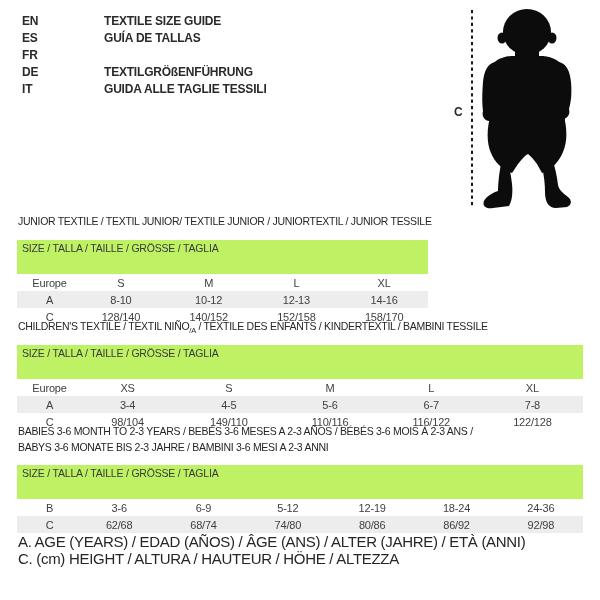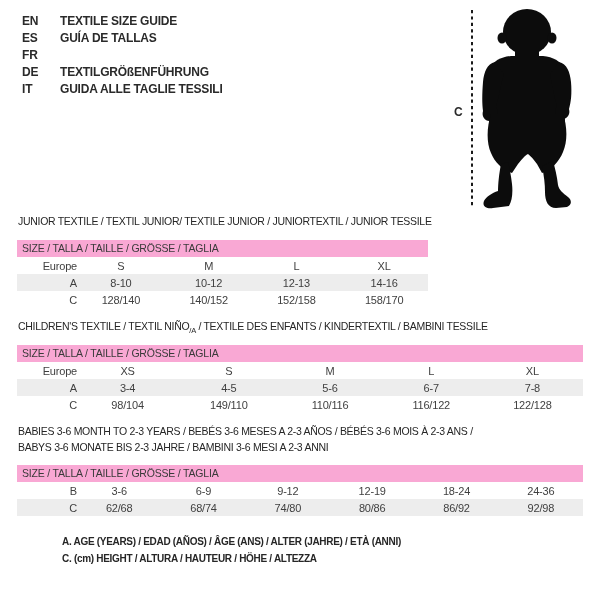--- a/index.html
+++ b/index.html
@@ -9,21 +9,21 @@
     width:600px; height:600px;
     background:#ffffff;
     font-family:"Liberation Sans", sans-serif;
     color:#3f3f3f;
     overflow:hidden;
   }
   .abs { position:absolute; }
 
   
   .lang-list { left:22px; top:12px; }
-  .lang-row { display:grid; grid-template-columns:38px auto; height:17px; align-items:center; }
+  .lang-row { display:grid; grid-template-columns:38px auto; height:17px; align-items:center;gap:44px; }
   .lang-code, .lang-label {
     font-weight:700; font-size:12px; letter-spacing:-0.2px; color:#2a2a2a;
     white-space:nowrap;
   }
 
   
   .figure-svg { left:455px; top:4px; }
   .figure-label {
     left:454px; top:105px;
     font-weight:700; font-size:12px; color:#2a2a2a;
@@ -32,40 +32,39 @@
   
   .sec-title {
     font-weight:400; font-size:10.5px; letter-spacing:-0.3px; color:#262626;
     white-space:nowrap; line-height:16px;
   }
   .sub { font-size:7.5px; vertical-align:sub; }
 
   
   .size-table { position:absolute; }
   .size-band {
-    height:17px; line-height:17px;
-    background:#f9a8d4; color:#3a3a3a;
+    height:34px; line-height:17px;
+    background:#bef264; color:#3a3a3a;
     font-size:10.5px; letter-spacing:-0.2px;
     padding-left:5px; white-space:nowrap;
   }
   .t-row { display:grid; height:17px; align-items:center; font-size:11px; letter-spacing:-0.2px; }
   .cols-4 { grid-template-columns:60px repeat(4,1fr); }
   .cols-5 { grid-template-columns:60px repeat(5,1fr); }
   .cols-6 { grid-template-columns:60px repeat(6,1fr); }
   .t-row.alt { background:#ededed; }
   .t-cell { text-align:center; white-space:nowrap; }
-  .t-cell.lbl { text-align:right; padding-left:5px; }
+  .t-cell.lbl { text-align:center; padding-left:5px; }
 
   
   .footnotes { left:18px; top:533px; }
   .footnote {
     height:17px; line-height:17px;
-    font-weight:700; font-size:10px; letter-spacing:-0.3px; color:#262626;
+    font-weight:400; font-size:15px; letter-spacing:-0.3px; color:#262626;
     white-space:nowrap;
-    margin-left:44px;
   }
 </style>
 </head>
 <body>
 
 <div class="abs lang-list">
   <div class="lang-row">
     <span class="lang-code">EN</span>
     <span class="lang-label">TEXTILE SIZE GUIDE</span>
   </div>
@@ -166,21 +165,21 @@
   <div>BABIES 3-6 MONTH TO 2-3 YEARS / BEBÉS 3-6 MESES A 2-3 AÑOS / BÉBÉS 3-6 MOIS À 2-3 ANS /</div>
   <div>BABYS 3-6 MONATE BIS 2-3 JAHRE / BAMBINI 3-6 MESI A 2-3 ANNI</div>
 </div>
 
 <div class="size-table" style="left:17px; top:465px; width:566px;">
   <div class="size-band">SIZE / TALLA / TAILLE / GRÖSSE / TAGLIA</div>
   <div class="t-row cols-6">
     <span class="t-cell lbl">B</span>
     <span class="t-cell">3-6</span>
     <span class="t-cell">6-9</span>
-    <span class="t-cell">9-12</span>
+    <span class="t-cell">5-12</span>
     <span class="t-cell">12-19</span>
     <span class="t-cell">18-24</span>
     <span class="t-cell">24-36</span>
   </div>
   <div class="t-row cols-6 alt">
     <span class="t-cell lbl">C</span>
     <span class="t-cell">62/68</span>
     <span class="t-cell">68/74</span>
     <span class="t-cell">74/80</span>
     <span class="t-cell">80/86</span>

